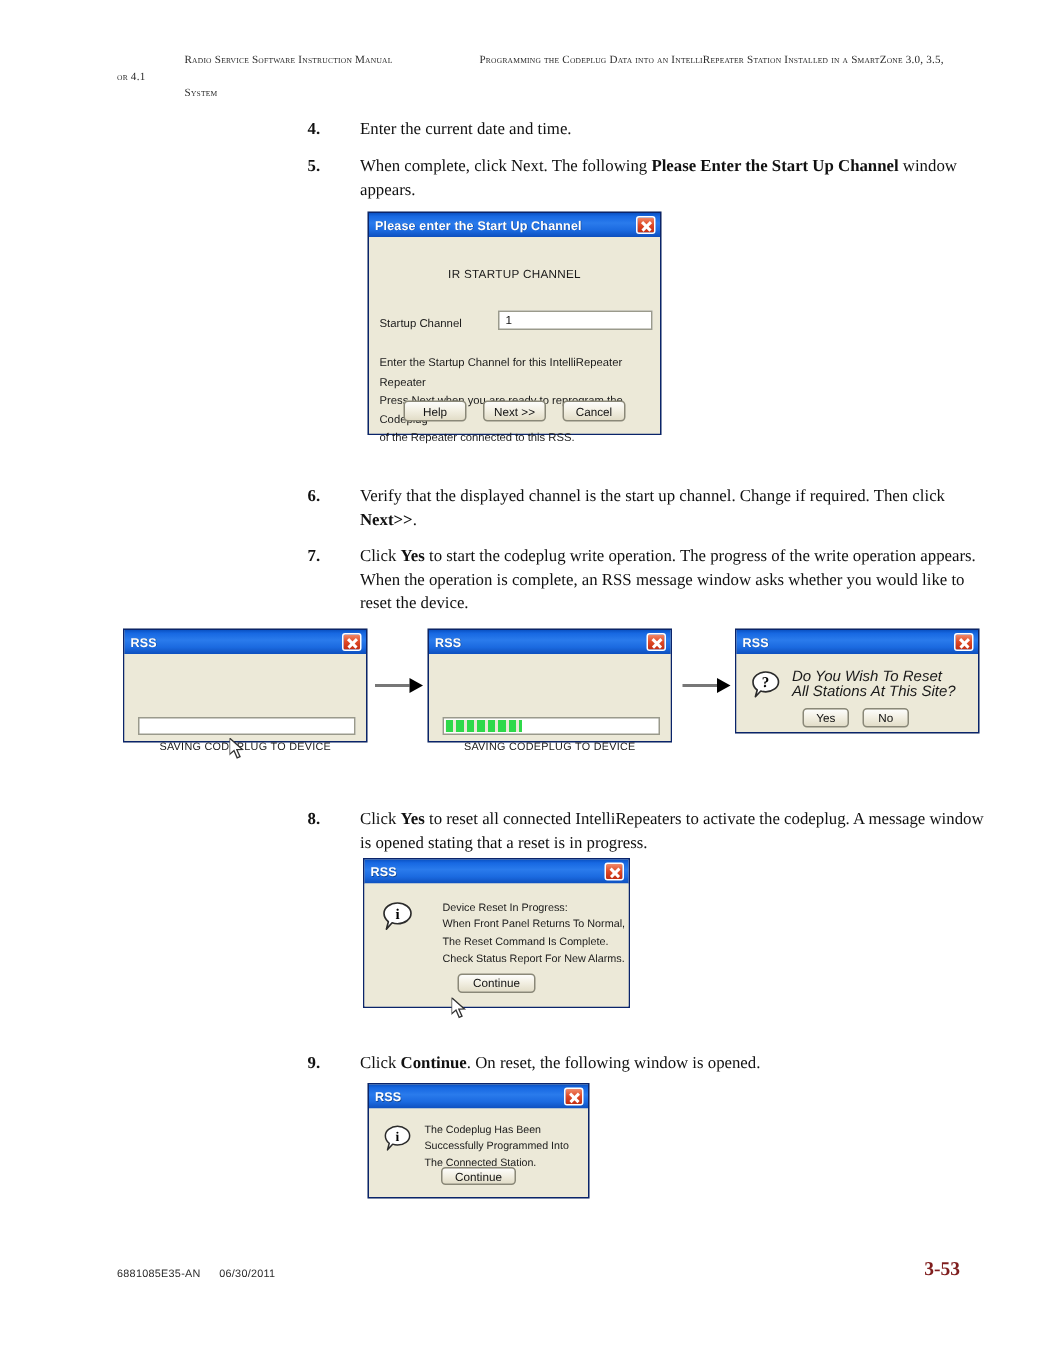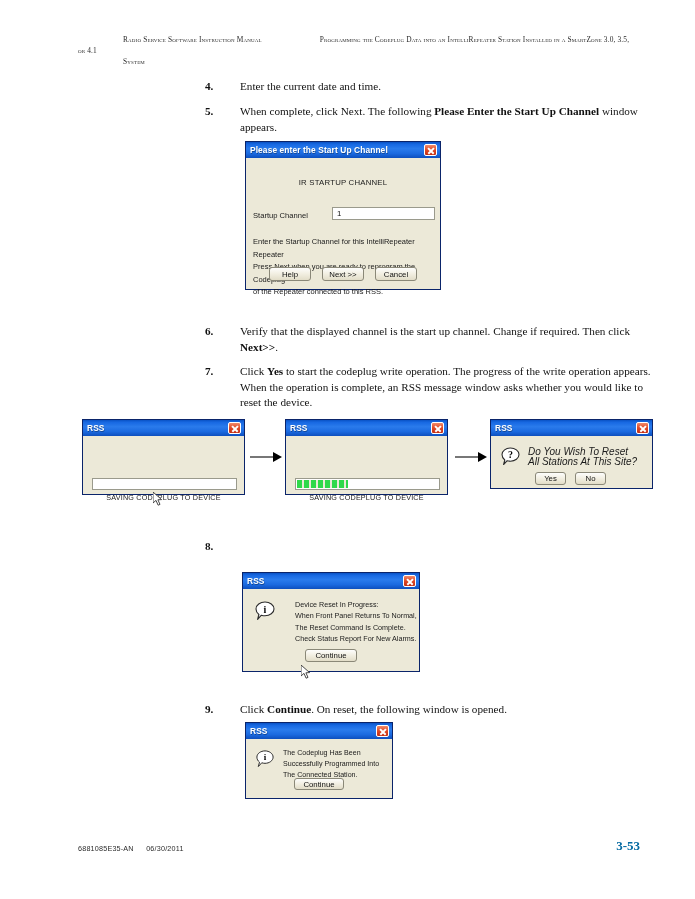--- a/index.html
+++ b/index.html
@@ -43,21 +43,21 @@
     letter-spacing: 0.2px;
   }
   .footer-left .sp { display: inline-block; width: 8px; }
   .footer-right {
     position: absolute;
     right: 55px;
     top: 838px;
     font-family: "Liberation Serif", serif;
     font-size: 13px;
     font-weight: bold;
-    color: #0369a1;
+    color: #7f1d1d;
   }
 
   
   .step {
     position: absolute;
     width: 420px;
     font-family: "Liberation Serif", serif;
     font-size: 11.2px;
     line-height: 15.5px;
     color: #111;
@@ -370,20 +370,21 @@
     </div>
     <div class="btns">
       <div class="xpbtn">Yes</div>
       <div class="xpbtn">No</div>
     </div>
   </div>
 </div>
 
 <div class="step" style="left:240px; top:539px;">
   <span class="num">8.</span>
+  <span>Click <b>Yes</b> to reset all connected IntelliRepeaters to activate the codeplug. A message window is opened stating that a reset is in progress.</span>
 </div>
 
 <div class="dlg" id="dlg-reset">
   <div class="title">
     <span class="cap">RSS</span>
     <span class="closebtn"></span>
   </div>
   <div class="body">
     <div class="iicon">
       <svg width="20" height="20" viewBox="0 0 20 20">

